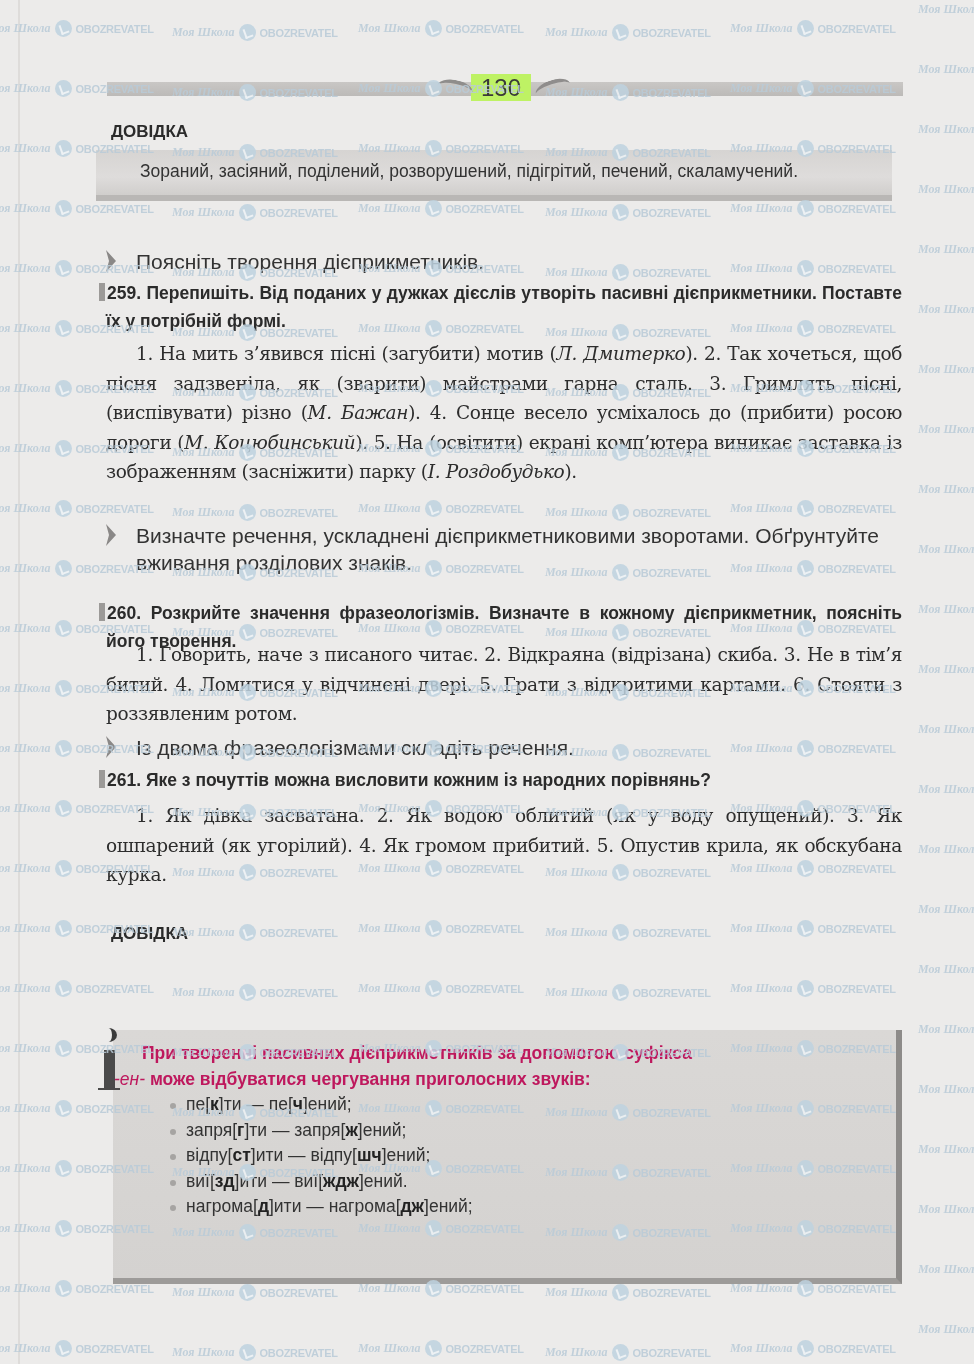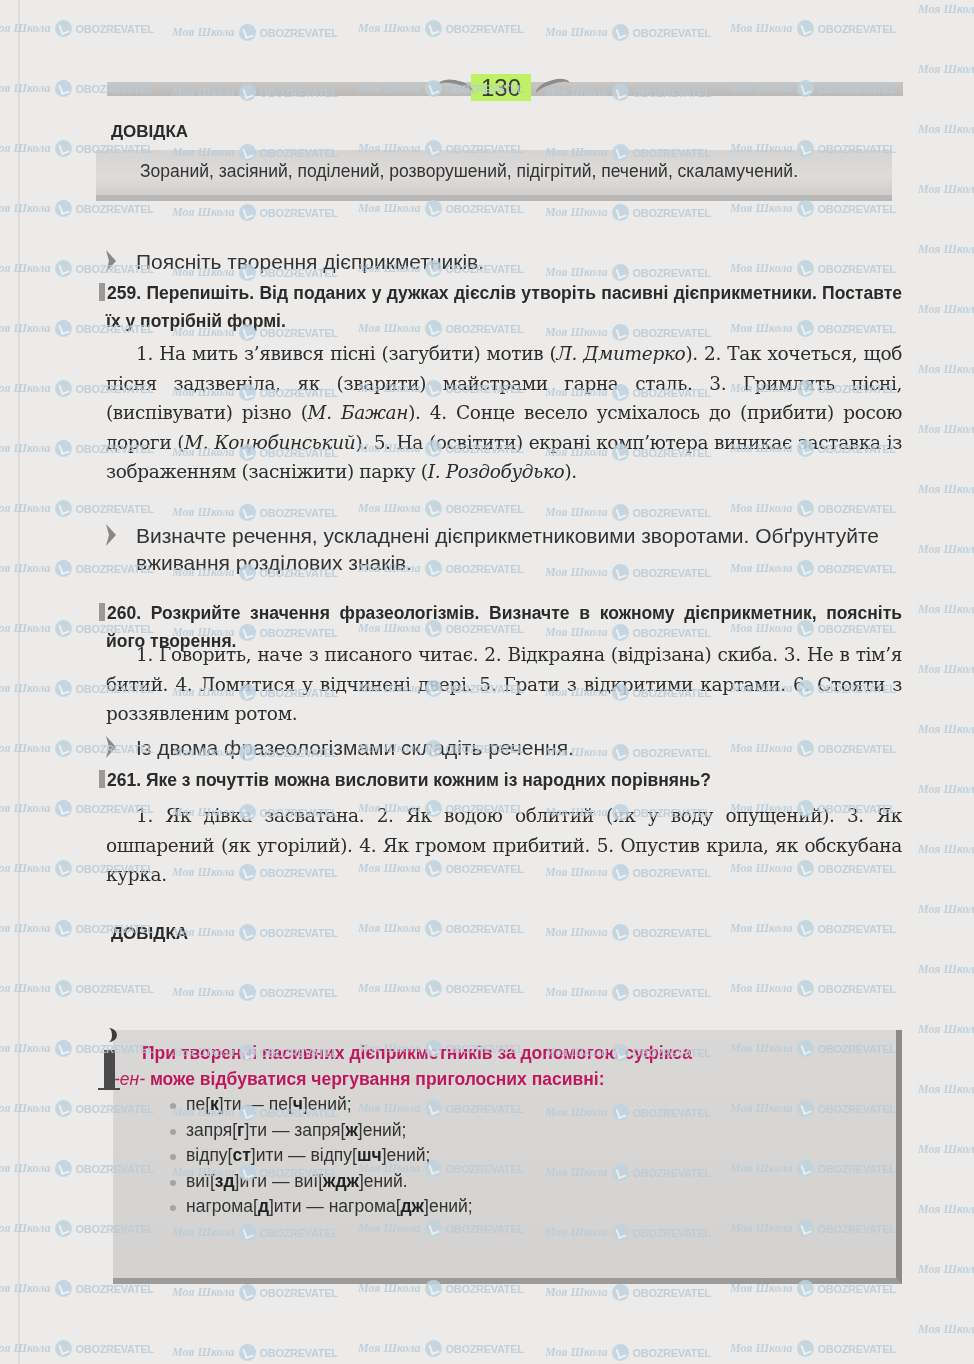--- a/index.html
+++ b/index.html
@@ -98,21 +98,21 @@
 
 <div class="rule-box"></div>
 <div class="rule-i">
   <div class="dot"></div>
     <div class="stem"></div>
     <div class="base"></div>
 </div>
 <div class="rule-text">
   <span>При творенні пасивних дієприкметників за допомогою суфікса</span><br>
   <span class="suf">-ен-</span>
-  <span>може відбуватися чергування приголосних пасивні:</span>
+  <span>може відбуватися чергування приголосних звуків:</span>
 </div>
 <ul class="rule-list" id="rule-list">
     <li><span>пе[</span><b>к</b><span>]ти — пе[</span><b>ч</b><span>]ений;</span></li>
     <li><span>запря[</span><b>г</b><span>]ти — запря[</span><b>ж</b><span>]ений;</span></li>
     <li><span>відпу[</span><b>ст</b><span>]ити — відпу[</span><b>шч</b><span>]ений;</span></li>
     <li><span>виї[</span><b>зд</b><span>]ити — виї[</span><b>ждж</b><span>]ений.</span></li>
     <li><span>нагрома[</span><b>д</b><span>]ити — нагрома[</span><b>дж</b><span>]ений;</span></li>
   </ul>
 
 <div class="wm-layer" id="wm-layer">

